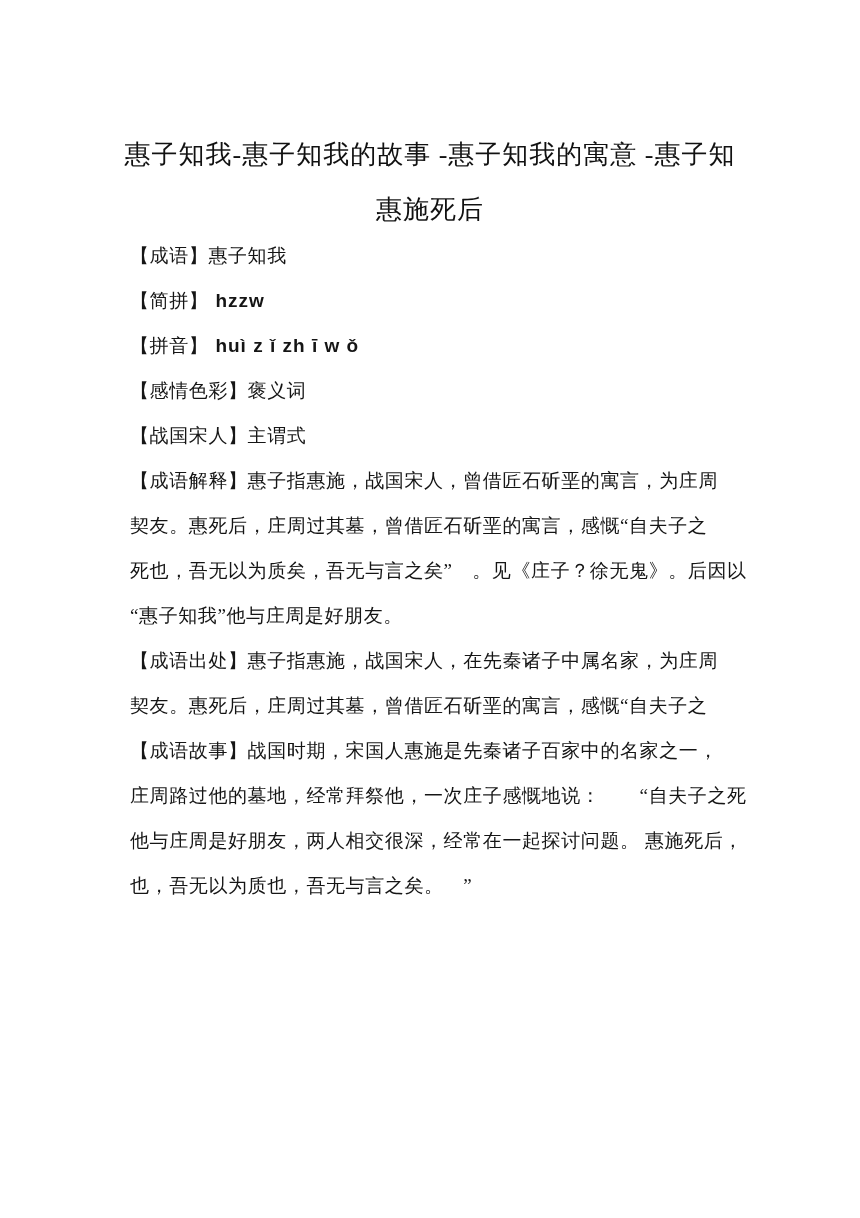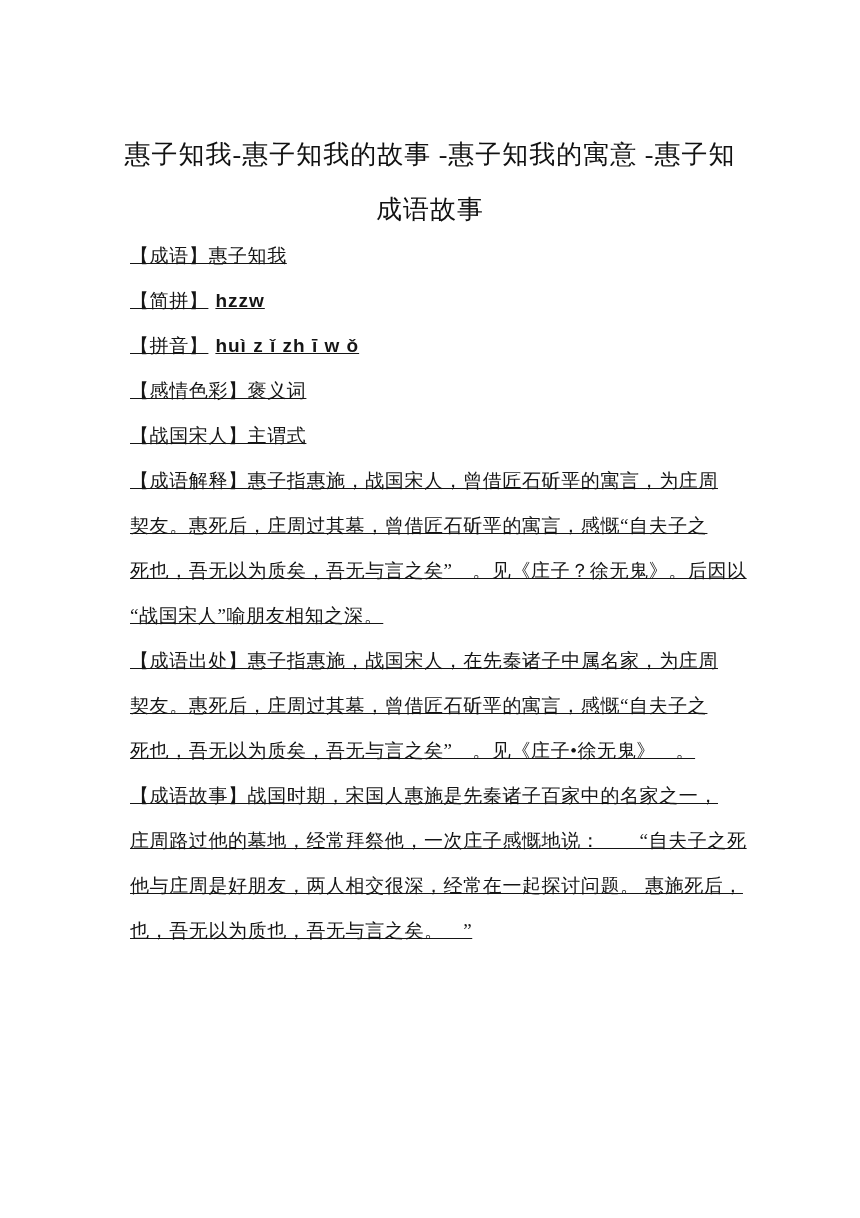--- a/index.html
+++ b/index.html
@@ -36,21 +36,20 @@
     left: 130px;
     width: 615px;
     font-size: 19px;
     letter-spacing: 0.6px;
     color: #151515;
   }
   .doc-line {
     height: 45px;
     line-height: 45px;
     white-space: nowrap;
-    text-decoration: underline;
   }
   .latin {
     font-family: "Liberation Sans", "DejaVu Sans", sans-serif;
     font-weight: bold;
     font-size: 19px;
     margin-left: 7px;
     letter-spacing: 1px;
   }
   .page-num {
     position: absolute;
@@ -64,36 +63,35 @@
     color: #222222;
   }
 </style>
 </head>
 <body>
 
 <div class="page">
 
   <div class="doc-title">
     <div class="title-line">惠子知我-惠子知我的故事 -惠子知我的寓意 -惠子知</div>
-    <div class="title-line">成语故事</div>
+    <div class="title-line">惠施死后</div>
   </div>
 
   <div class="doc-body">
     <div class="doc-line">【成语】惠子知我</div>
     <div class="doc-line"><span>【简拼】</span><span class="latin">hzzw</span></div>
     <div class="doc-line"><span>【拼音】</span><span class="latin">huì z ǐ zh ī w ǒ</span></div>
     <div class="doc-line">【感情色彩】褒义词</div>
     <div class="doc-line">【战国宋人】主谓式</div>
     <div class="doc-line">【成语解释】惠子指惠施，战国宋人，曾借匠石斫垩的寓言，为庄周</div>
     <div class="doc-line">契友。惠死后，庄周过其墓，曾借匠石斫垩的寓言，感慨“自夫子之</div>
     <div class="doc-line">死也，吾无以为质矣，吾无与言之矣”　。见《庄子？徐无鬼》。后因以</div>
-    <div class="doc-line">“战国宋人”喻朋友相知之深。</div>
+    <div class="doc-line">“惠子知我”他与庄周是好朋友。</div>
     <div class="doc-line">【成语出处】惠子指惠施，战国宋人，在先秦诸子中属名家，为庄周</div>
     <div class="doc-line">契友。惠死后，庄周过其墓，曾借匠石斫垩的寓言，感慨“自夫子之</div>
-    <div class="doc-line">死也，吾无以为质矣，吾无与言之矣”　。见《庄子•徐无鬼》　。</div>
     <div class="doc-line">【成语故事】战国时期，宋国人惠施是先秦诸子百家中的名家之一，</div>
     <div class="doc-line">庄周路过他的墓地，经常拜祭他，一次庄子感慨地说：　　“自夫子之死</div>
     <div class="doc-line">他与庄周是好朋友，两人相交很深，经常在一起探讨问题。 惠施死后，</div>
     <div class="doc-line">也，吾无以为质也，吾无与言之矣。　”</div>
   </div>
 
   <div class="page-num">1</div>
 
 </div>
 

